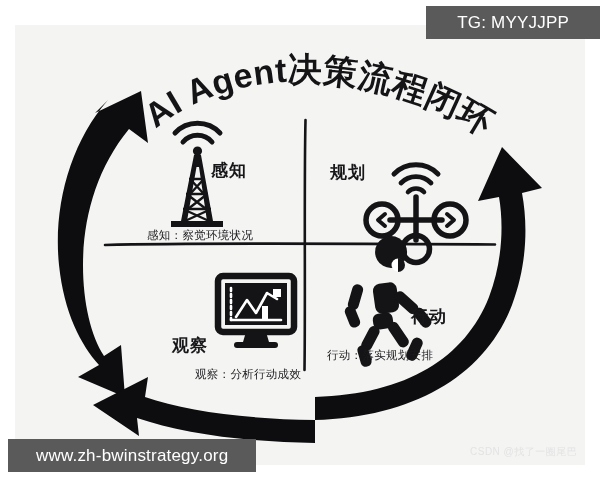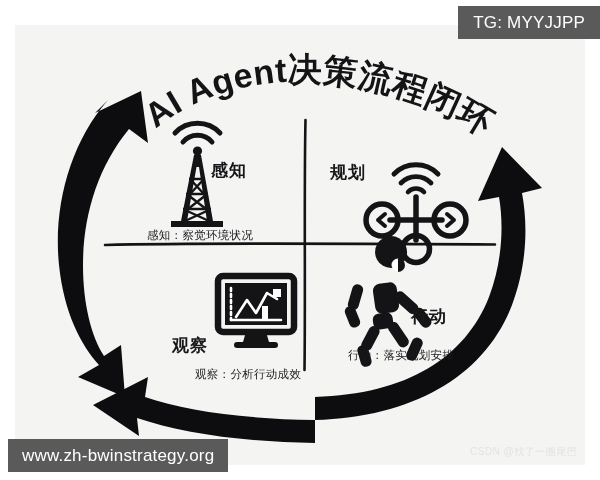--- a/index.html
+++ b/index.html
@@ -52,21 +52,21 @@
     white-space: nowrap;
   }
 
   #label-perceive  { left: 196px; top: 134px; }
   #cap-perceive    { left: 132px; top: 203px; }
   #label-plan      { left: 315px; top: 136px; }
   #cap-plan        { left: 357px; top: 200px; }
   #label-observe   { left: 157px; top: 285px; margin-top: 24px; }
   #cap-observe     { left: 180px; top: 331px; margin-top: 11px; }
   #label-act       { left: 396px; top: 280px; }
-  #cap-act         { left: 312px; top: 323px; margin-left: 21px; }
+  #cap-act         { left: 312px; top: 323px; }
 
   
   #title-arc {
     position: absolute;
     left: 0;
     top: 0;
     width: 570px;
     height: 440px;
     pointer-events: none;
   }
@@ -87,27 +87,27 @@
     font-size: 17px;
     letter-spacing: 0.2px;
     display: flex;
     align-items: center;
     justify-content: center;
   }
   #chip-tg {
     right: 0px;
     top: 6px;
     height: 33px;
-    padding: 0 15px;
+    padding: 0 31px;
   }
   #chip-site {
     left: 8px;
     bottom: 8px;
     height: 33px;
-    padding: 0 14px;
+    padding: 0 28px;
   }
   #csdn-watermark {
     position: absolute;
     left: 455px;
     top: 420px;
     font-family: "Liberation Sans", "DejaVu Sans", sans-serif;
     font-size: 10px;
     color: #e3e3e3;
     white-space: nowrap;
     letter-spacing: 0.5px;

